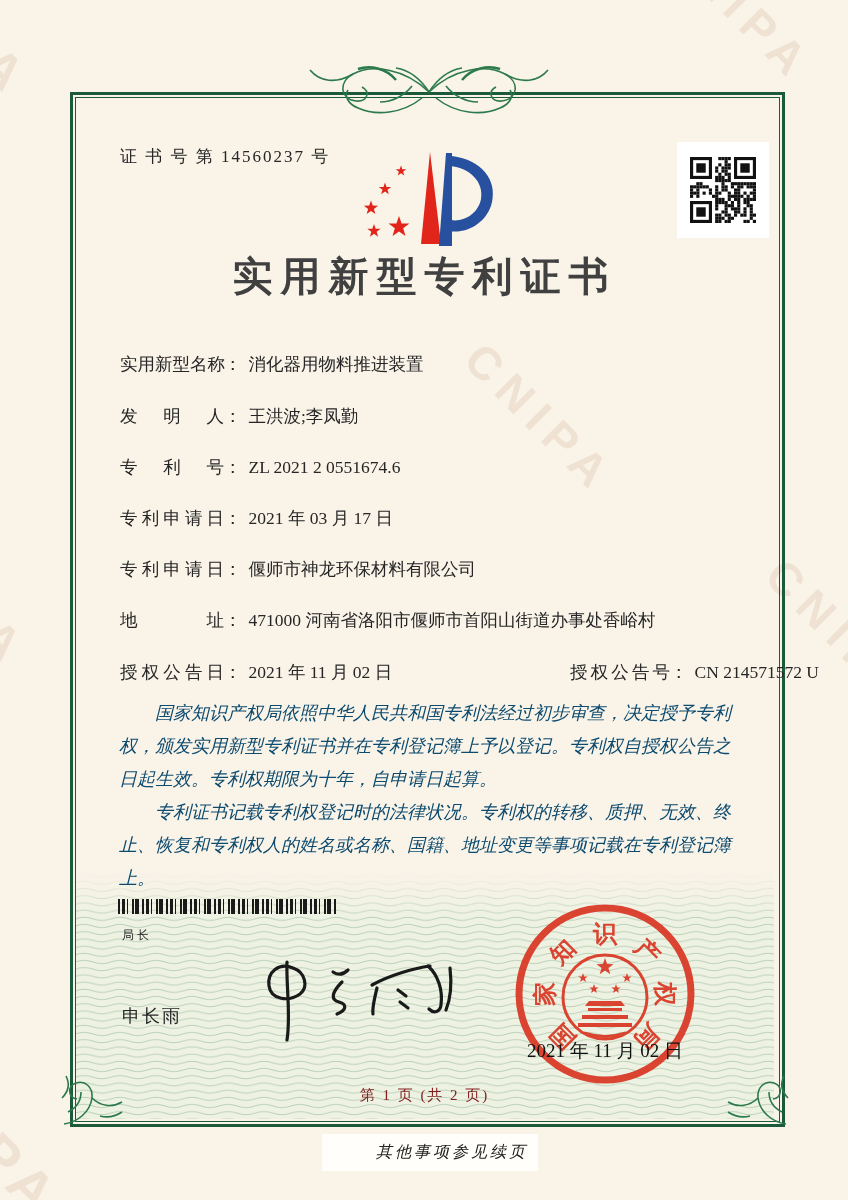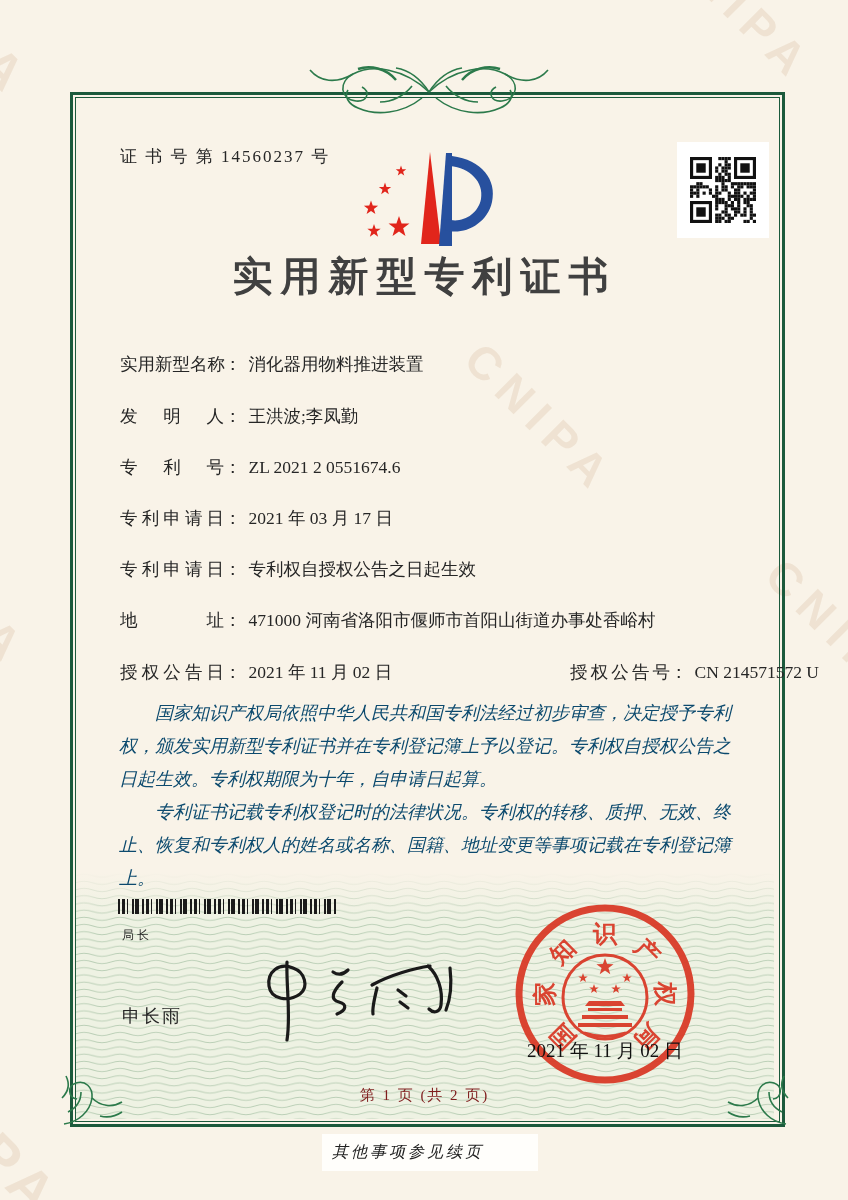--- a/index.html
+++ b/index.html
@@ -62,21 +62,21 @@
   .signer-name{ position:absolute; left:122px; top:1004px; font-size:18px; letter-spacing:2px; z-index:5; }
   .signature{ position:absolute; left:245px; top:940px; z-index:6; }
   
   .seal{ position:absolute; left:508px; top:897px; z-index:6; opacity:.95; }
   .seal-date{ position:absolute; left:508px; top:1038px; width:194px; text-align:center;
               z-index:7; font-size:19px; color:#111; white-space:nowrap; }
   
   .page-info{ position:absolute; left:70px; top:1086px; width:709px; text-align:center;
               z-index:5; font-size:15px; letter-spacing:2px; color:#7f1d1d; }
   .note-box{ position:absolute; left:12px; right:0; top:1134px; margin:0 auto; width:196px;
-             background:#fffefb; text-align:left; padding:8px 10px; z-index:5;
+             background:#fffefb; text-align:right; padding:8px 10px; z-index:5;
              font-size:16px; font-style:italic; letter-spacing:3px; color:#222; }
 </style>
 </head>
 <body>
 
 <div class="page">
 
   <span class="wm" style="left:-100px; top:-75px; font-size:50px; transform:rotate(45deg);">CNIPA</span>
   <span class="wm" style="left:690px; top:-80px; font-size:46px; transform:rotate(45deg);">CNIPA</span>
   <span class="wm" style="left:492px; top:332px; font-size:46px; transform:rotate(45deg);">CNIPA</span>
@@ -323,21 +323,21 @@
     <div class="frow" style="top:52px;">
       <span class="flabel">发明人</span><span class="fcolon">：</span><span class="fvalue">王洪波;李凤勤</span>
     </div>
     <div class="frow" style="top:103px;">
       <span class="flabel">专利号</span><span class="fcolon">：</span><span class="fvalue">ZL 2021 2 0551674.6</span>
     </div>
     <div class="frow" style="top:154px;">
       <span class="flabel">专利申请日</span><span class="fcolon">：</span><span class="fvalue">2021 年 03 月 17 日</span>
     </div>
     <div class="frow" style="top:205px;">
-      <span class="flabel">专利申请日</span><span class="fcolon">：</span><span class="fvalue">专利权自授权公告之日起生效</span>
+      <span class="flabel">专利申请日</span><span class="fcolon">：</span><span class="fvalue">偃师市神龙环保材料有限公司</span>
     </div>
     <div class="frow" style="top:256px;">
       <span class="flabel">地址</span><span class="fcolon">：</span><span class="fvalue">471000 河南省洛阳市偃师市首阳山街道办事处香峪村</span>
     </div>
   </div>
 
   <div class="grant-row">
     <span>
       <span class="flabel">授权公告日</span><span class="fcolon">：</span><span class="fvalue">2021 年 11 月 02 日</span>
     </span>

